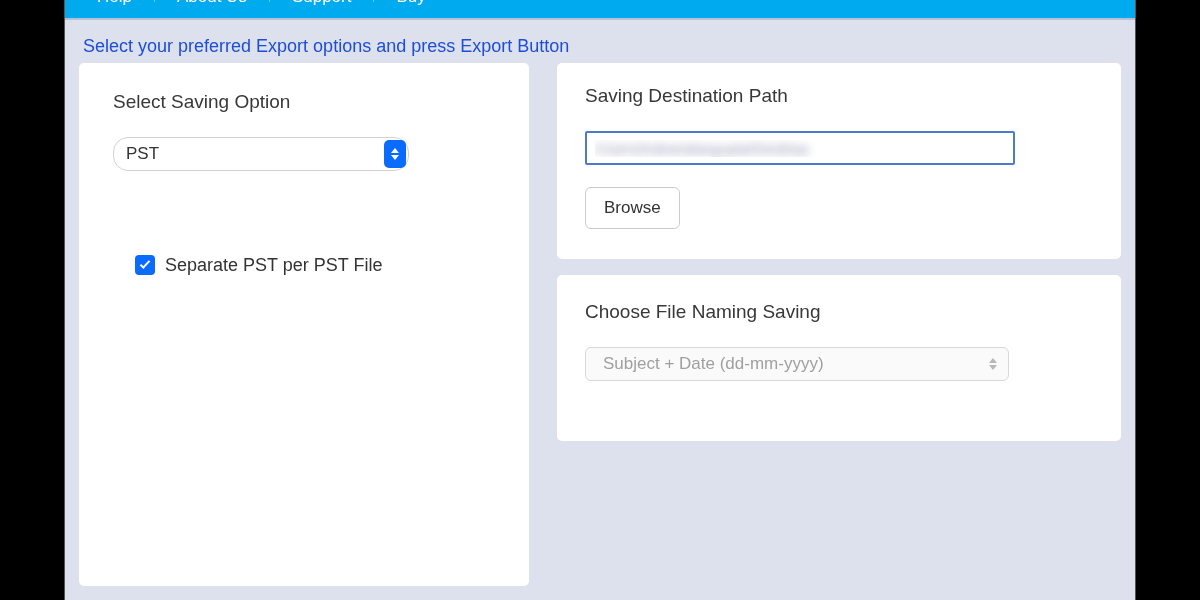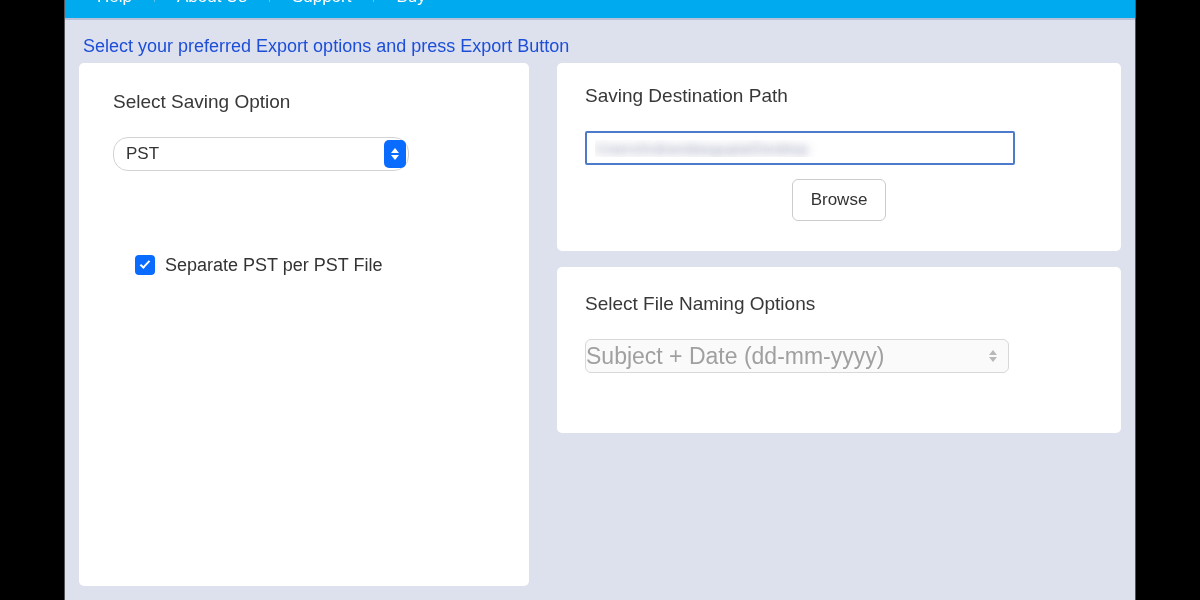--- a/index.html
+++ b/index.html
@@ -142,36 +142,36 @@
       transform: rotate(-47deg);
       margin-top: -3px;
     }
     .checkbox-label {
       font-size: 18px;
       color: #333;
     }
     .dest-row {
       display: flex;
       flex-direction: column;
-      gap: 14px;
+      gap: 22px;
       margin-top: 6px;
     }
     .dest-input {
       width: 430px;
       height: 34px;
       border: 2px solid #4d7ac9;
       border-radius: 2px;
       padding: 0 8px;
       font-size: 15px;
       color: transparent;
       text-shadow: 0 0 8px rgba(60,70,120,0.55);
       background: #fff;
       outline: none;
     }
-    .browse-row { display: flex; justify-content: center; padding-right: 0px; }
+    .browse-row { display: flex; justify-content: flex-start; padding-right: 0px; }
     .browse-btn {
       padding: 10px 18px;
       border: 1px solid #ccc;
       border-radius: 6px;
       background: #fff;
       font-size: 17px;
       color: #333;
       cursor: pointer;
     }
     .naming-select-wrap {
@@ -179,22 +179,22 @@
       width: 424px;
       height: 34px;
       margin-top: 0px;
     }
     .naming-select {
       width: 100%;
       height: 34px;
       border: 1px solid #d8d8d8;
       border-radius: 6px;
       background: #fafafa;
-      padding: 0 0;
-      font-size: 23px;
+      padding: 0 17px;
+      font-size: 17px;
       color: #a0a0a0;
       appearance: none;
       outline: none;
       cursor: pointer;
     }
     .naming-handle {
       position: absolute;
       right: 10px;
       top: 50%;
       transform: translateY(-50%);
@@ -256,21 +256,21 @@
           <div class="card-title">Saving Destination Path</div>
           <div class="dest-row">
             <input class="dest-input" value="/Users/indranidasgupta/Desktop" style="">
             <div class="browse-row">
               <button class="browse-btn">Browse</button>
             </div>
           </div>
         </div>
 
         <div class="card card-naming">
-          <div class="card-title">Select File Naming Options</div>
+          <div class="card-title">Choose File Naming Saving</div>
           <div class="naming-select-wrap">
             <input class="naming-select" readonly="" value="Subject + Date (dd-mm-yyyy)" style="">
             <div class="naming-handle"></div>
           </div>
         </div>
       </div>
 
     </div>
   </div>
 </div>

